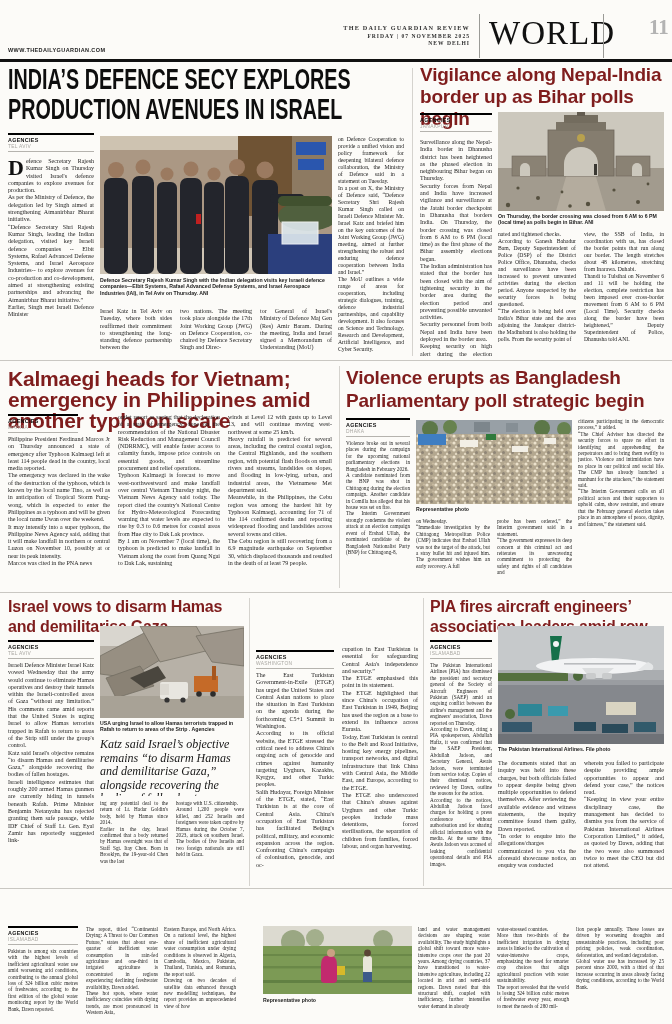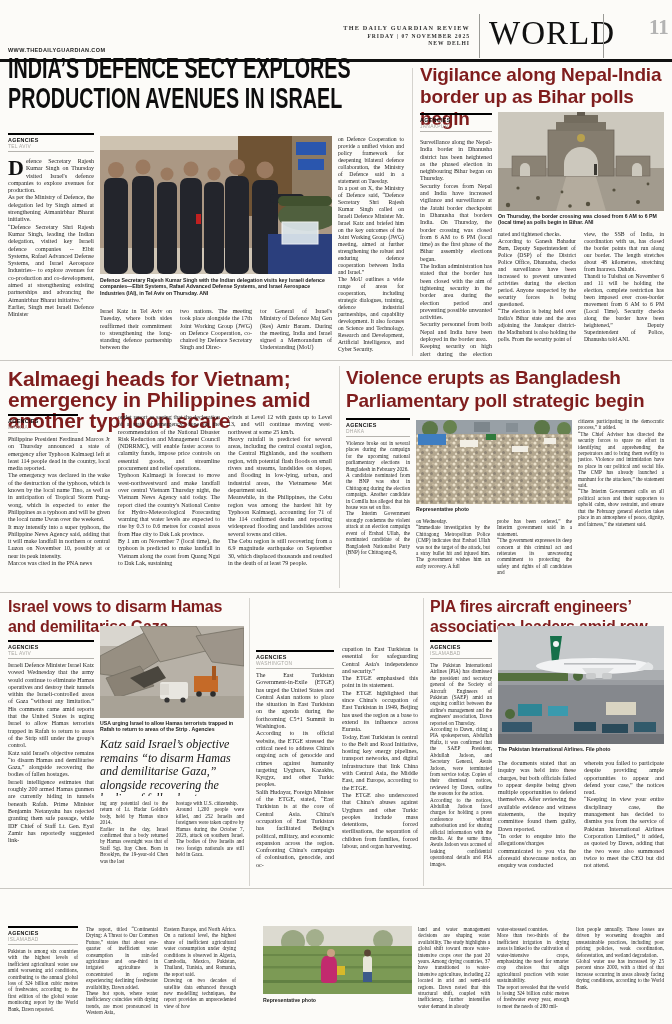--- a/index.html
+++ b/index.html
@@ -50,21 +50,21 @@
     <div class="m1">THE DAILY GUARDIAN REVIEW</div>
     <div class="m2">FRIDAY | 07 NOVEMBER 2025</div>
     <div class="m3">NEW DELHI</div>
   </div>
   <div class="abs vrule" style="left:479px; top:14px; height:44px;"></div>
   <div class="abs section-title" style="left:489px; top:15px;">WORLD</div>
   <div class="abs vrule" style="left:603px; top:14px; height:44px;"></div>
   <div class="abs page-num" style="left:612px; top:15px;">11</div>
   <div class="abs hrule-thick" style="left:0; top:59px; width:672px;"></div>
 
-  <div class="abs" style="left:8px; top:53px; width:384px; overflow:hidden;">
+  <div class="abs" style="left:8px; top:64px; width:384px; overflow:hidden;">
     <div class="cond" style="font-size:29px; line-height:30px;">INDIA’S DEFENCE SECY EXPLORES PRODUCTION AVENUES IN ISRAEL</div>
   </div>
   <div class="abs" style="left:8px; top:133px; width:86px;">
     <div class="byline">
       <div class="src">AGENCIES</div>
       <div class="loc">TEL AVIV</div>
     </div>
   </div>
   <div class="abs body" style="left:8px; top:158px; width:86px; height:198px;"><span class="dropcap">D</span><span>efence Secretary Rajesh Kumar Singh on Thursday visited Israel's defence companies to explore avenues for production.
 As per the Ministry of Defence, the delegation led by Singh aimed at strengthening Atmanirbhar Bharat initiative.

